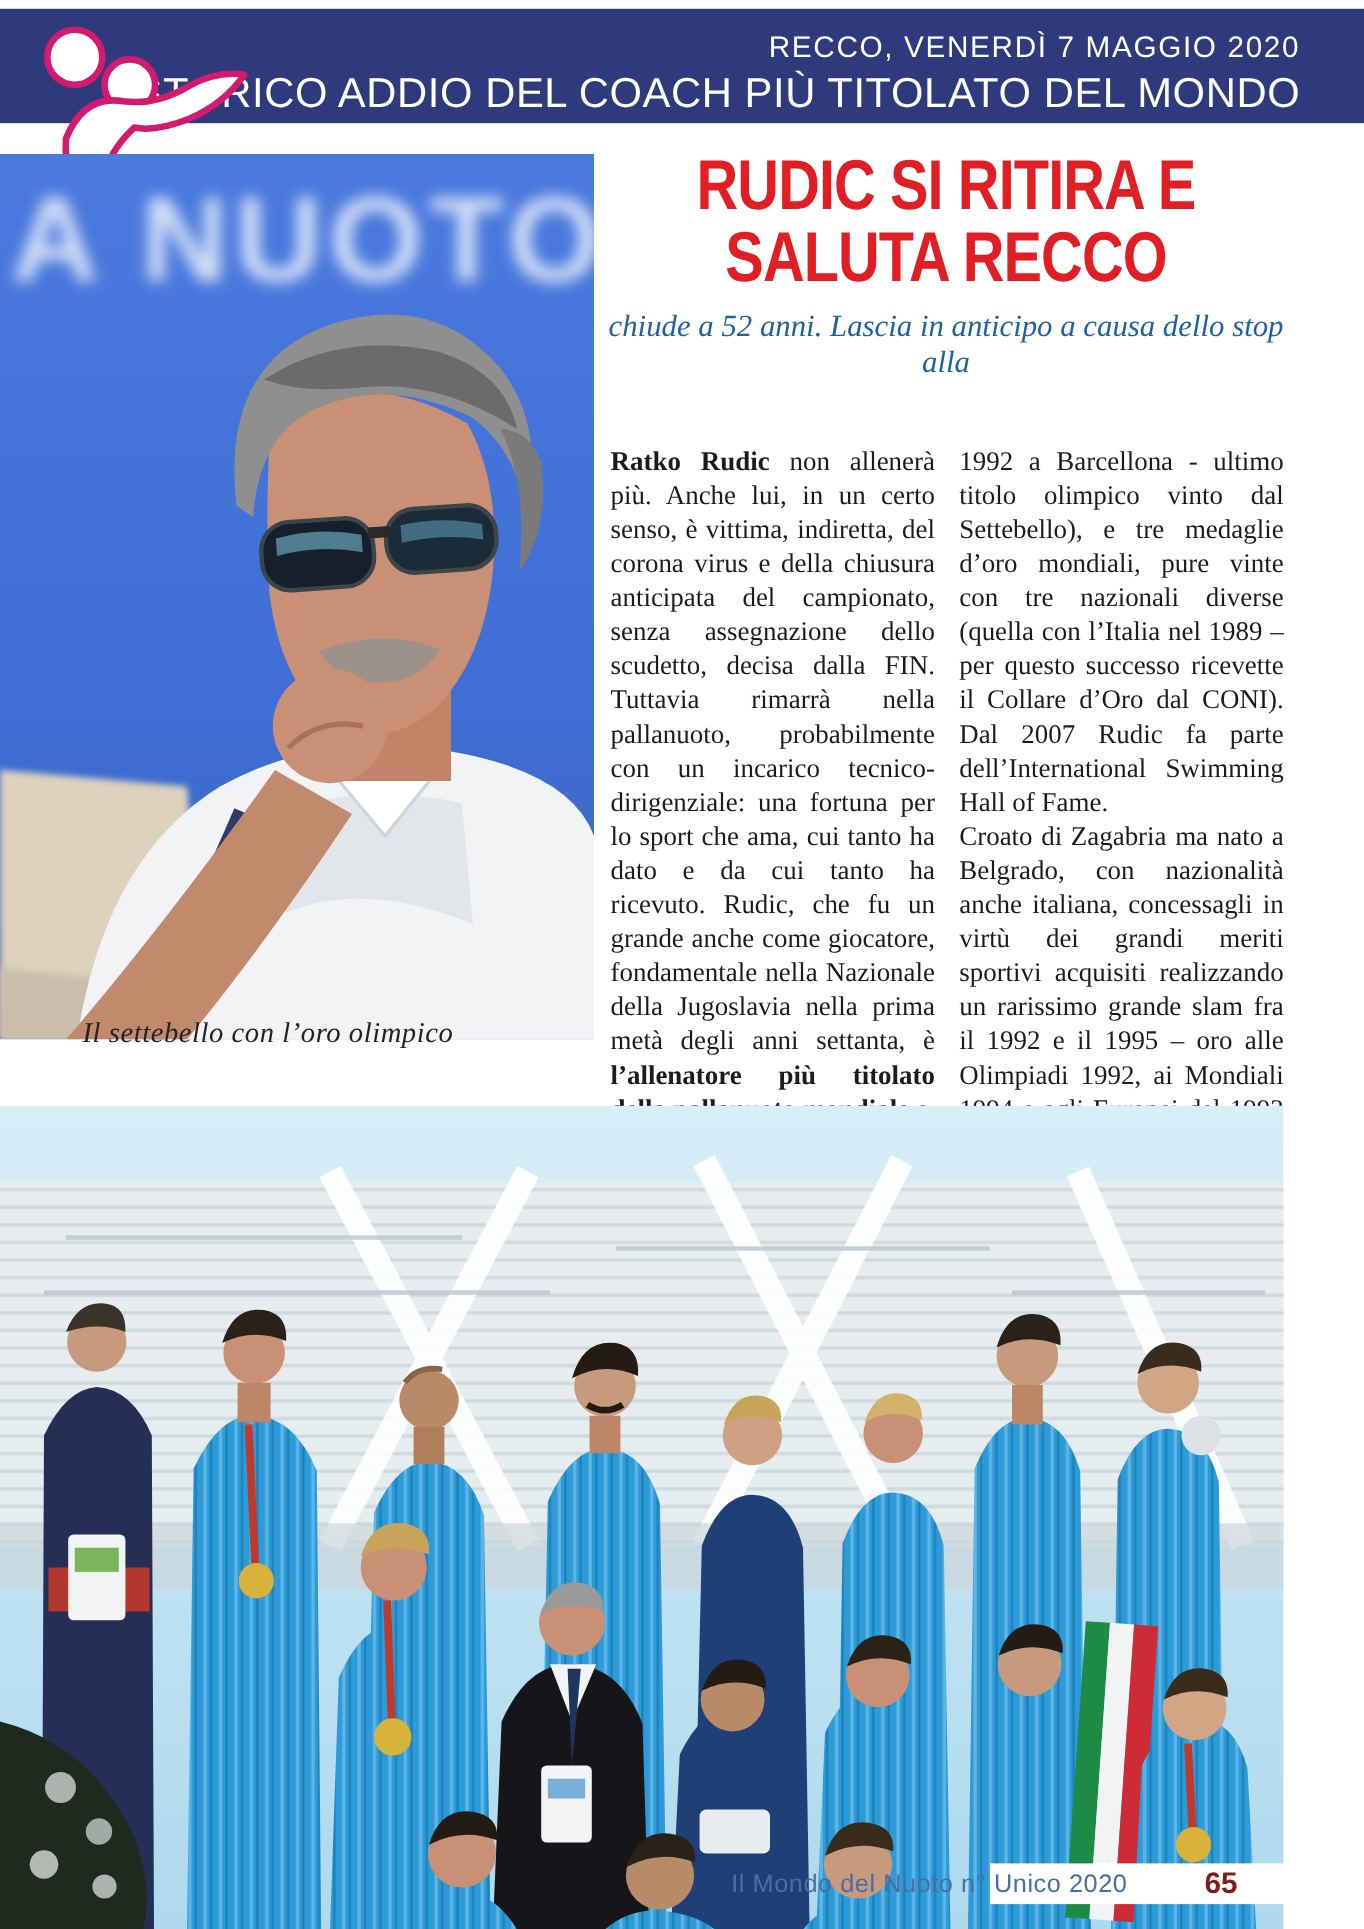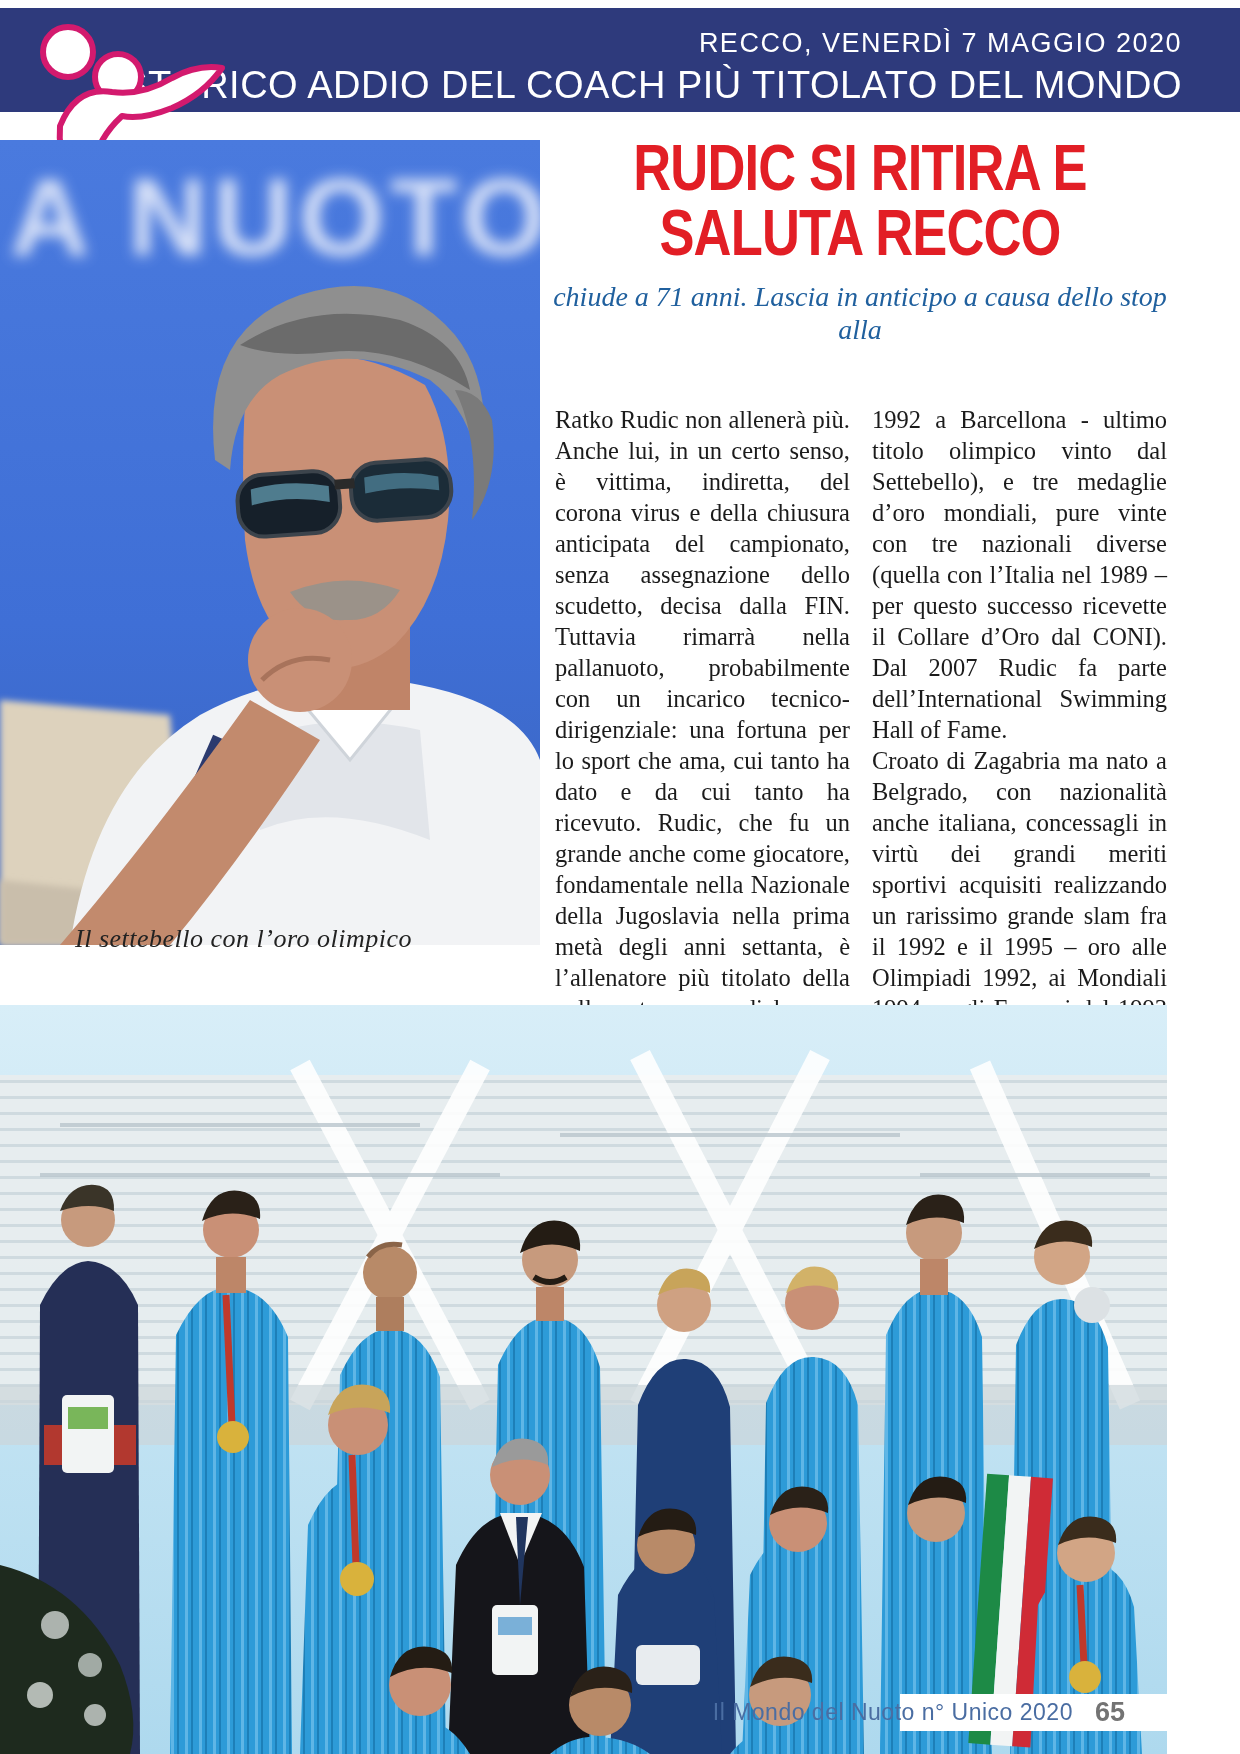--- a/index.html
+++ b/index.html
@@ -30,36 +30,36 @@
             transform:scaleX(.82);transform-origin:50% 0;white-space:nowrap;}
   .standfirst{left:545px;top:280px;width:630px;text-align:center;color:var(--standfirst);
               font-family:"Liberation Serif",serif;font-style:italic;
               font-size:28px;line-height:33px;}
 
   
   .columns{left:555px;top:404px;width:612px;display:flex;gap:22px;}
   .col{width:295px;color:var(--ink);font-family:"Liberation Serif",serif;
        font-size:24.5px;line-height:31px;}
   .col p{margin:0;text-align:justify;}
-  .col b{font-weight:400;}
+  .col b{font-weight:700;}
 
   
   .caption{left:75px;top:924px;color:#222;font-family:"Liberation Serif",serif;
            font-style:italic;font-size:26px;letter-spacing:.5px;}
 
   
   .photo-bottom{left:0;top:1005px;width:1167px;height:749px;overflow:hidden;}
 
   
   .footer-box{left:900px;top:1694px;width:282px;height:37px;background:#fff;
               display:flex;align-items:center;justify-content:flex-end;
               padding-right:57px;box-sizing:border-box;gap:11px;}
   .footer-mag{color:var(--footerblue);font-size:23px;letter-spacing:.5px;white-space:nowrap;}
   .footer-dot{width:9px;height:9px;border-radius:50%;background:var(--magenta);}
-  .footer-num{color:#737373;font-size:27px;font-weight:700;}
+  .footer-num{color:#7f1d1d;font-size:27px;font-weight:700;margin-left:48px;}
 </style>
 </head>
 <body>
 
 <div class="abs header-bar">
   <div class="abs header-date">RECCO, VENERDÌ 7 MAGGIO 2020</div>
   <div class="abs header-kicker">STORICO ADDIO DEL COACH PIÙ TITOLATO DEL MONDO</div>
 </div>
 
 <div class="abs logo">
@@ -127,21 +127,21 @@
     <path d="M60,805 Q150,700 250,560 L320,600 Q240,720 170,805 Z" fill="#c28a6d"></path>
   </svg>
 </div>
 
 <div class="abs headline">
   <div>RUDIC SI RITIRA E</div>
   <div>SALUTA RECCO</div>
 </div>
 
 <div class="abs standfirst">
-  <div>chiude a 71 anni. Lascia in anticipo a causa dello stop alla</div>
+  <div>chiude a 52 anni. Lascia in anticipo a causa dello stop alla</div>
 </div>
 
 <div class="abs columns">
   <div class="col">
       <p><b>Ratko Rudic</b><span> non allenerà più. Anche lui, in un certo senso, è vittima, indiretta, del corona virus e della chiusura anticipata del campionato, senza assegnazione dello scudetto, decisa dalla FIN. Tuttavia rimarrà nella pallanuoto, probabilmente con un incarico tecnico-dirigenziale: una fortuna per lo sport che ama, cui tanto ha dato e da cui tanto ha ricevuto. Rudic, che fu un grande anche come giocatore, fondamentale nella Nazionale della Jugoslavia nella prima metà degli anni settanta, è </span><b>l’allenatore più titolato della pallanuoto mondiale</b><span> e, probabilmente, anche di tutti gli sport: quattro medaglie d’oro olimpiche, vinte con tre squadre diverse (tra cui l’Italia nel</span></p>
     </div>
   <div class="col">
       <p><span>1992 a Barcellona - ultimo titolo olimpico vinto dal Settebello), e tre medaglie d’oro mondiali, pure vinte con tre nazionali diverse (quella con l’Italia nel 1989 – per questo successo ricevette il Collare d’Oro dal CONI). Dal 2007 Rudic fa parte dell’International Swimming Hall of Fame.</span></p>
       <p><span>Croato di Zagabria ma nato a Belgrado, con nazionalità anche italiana, concessagli in virtù dei grandi meriti sportivi acquisiti realizzando un rarissimo grande slam fra il 1992 e il 1995 – oro alle Olimpiadi 1992, ai Mondiali 1994 e agli Europei del 1993 e 1995.</span></p>
       <p><span>Ratko Rudic, 72 anni il 7 giugno prossimo, era arrivato alla </span><b>Pro Recco</b><span> il 15 giugno 2018, con un</span></p>

